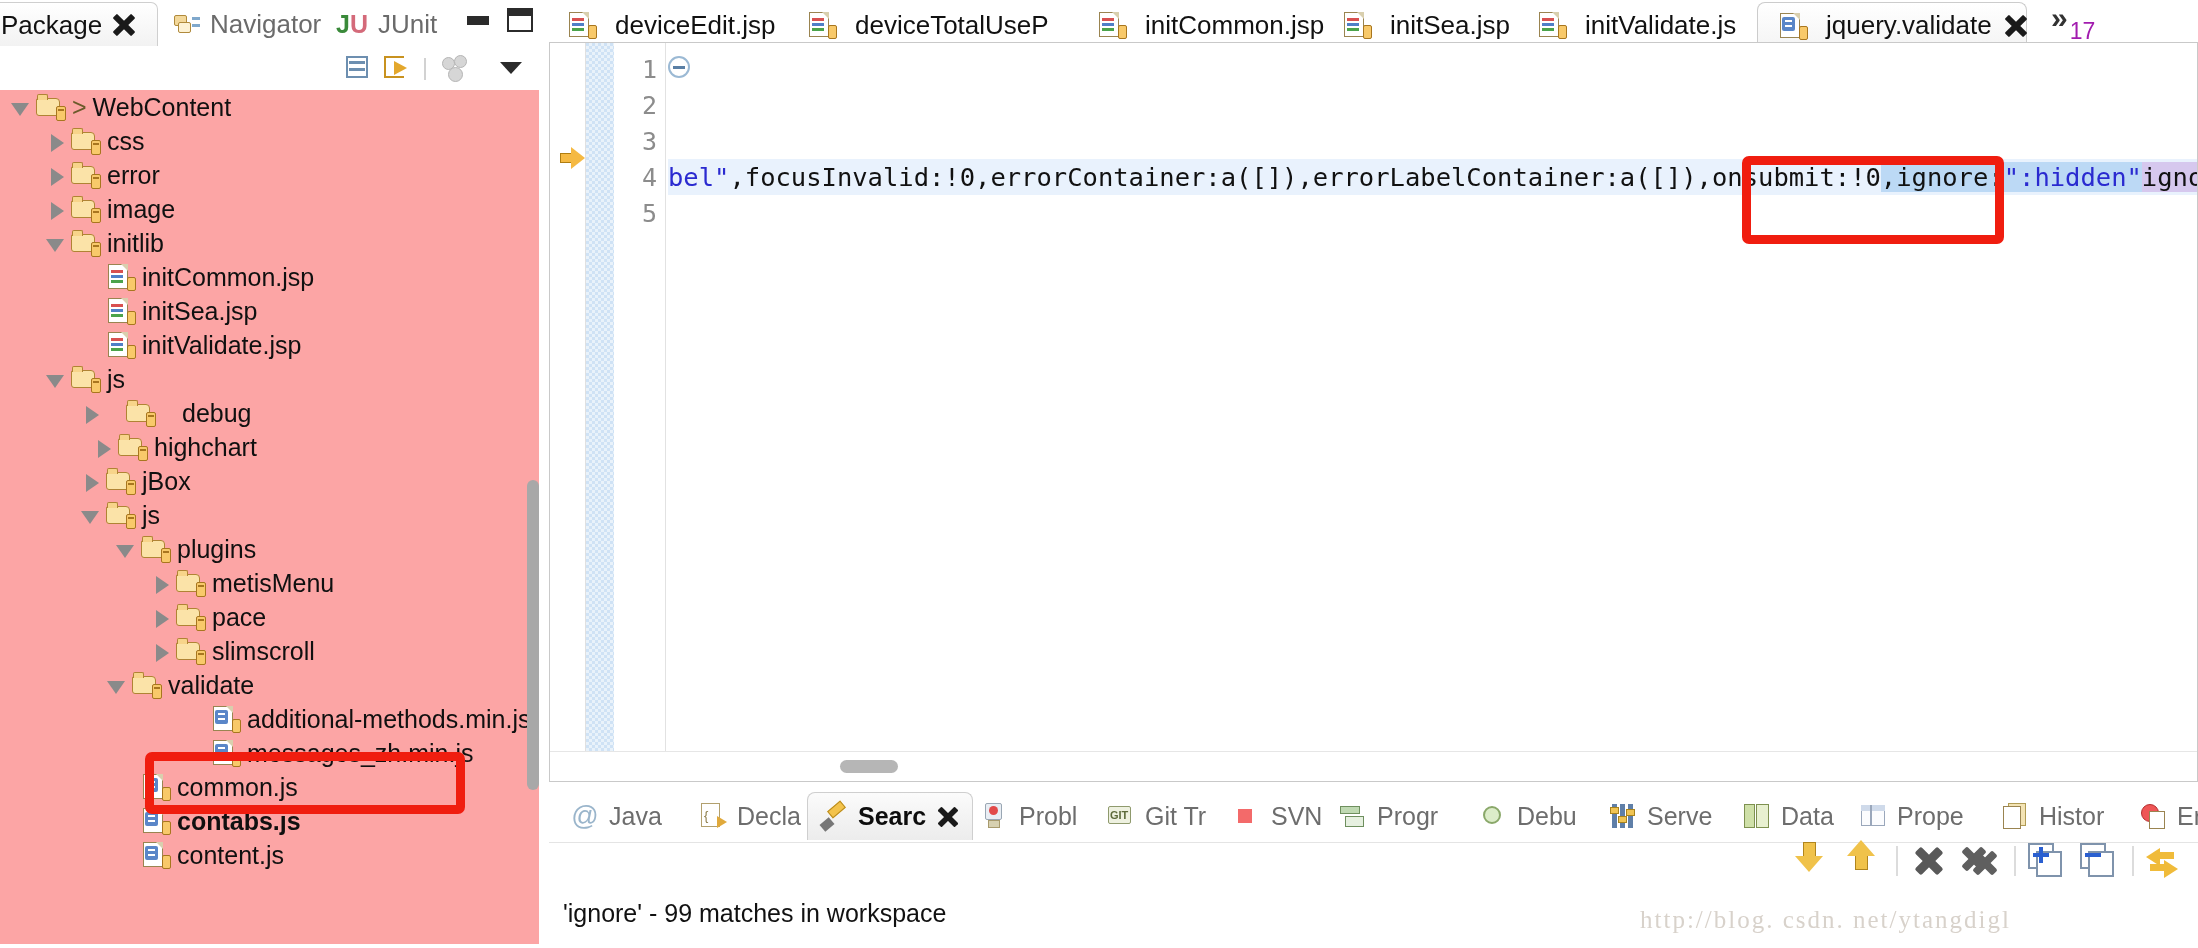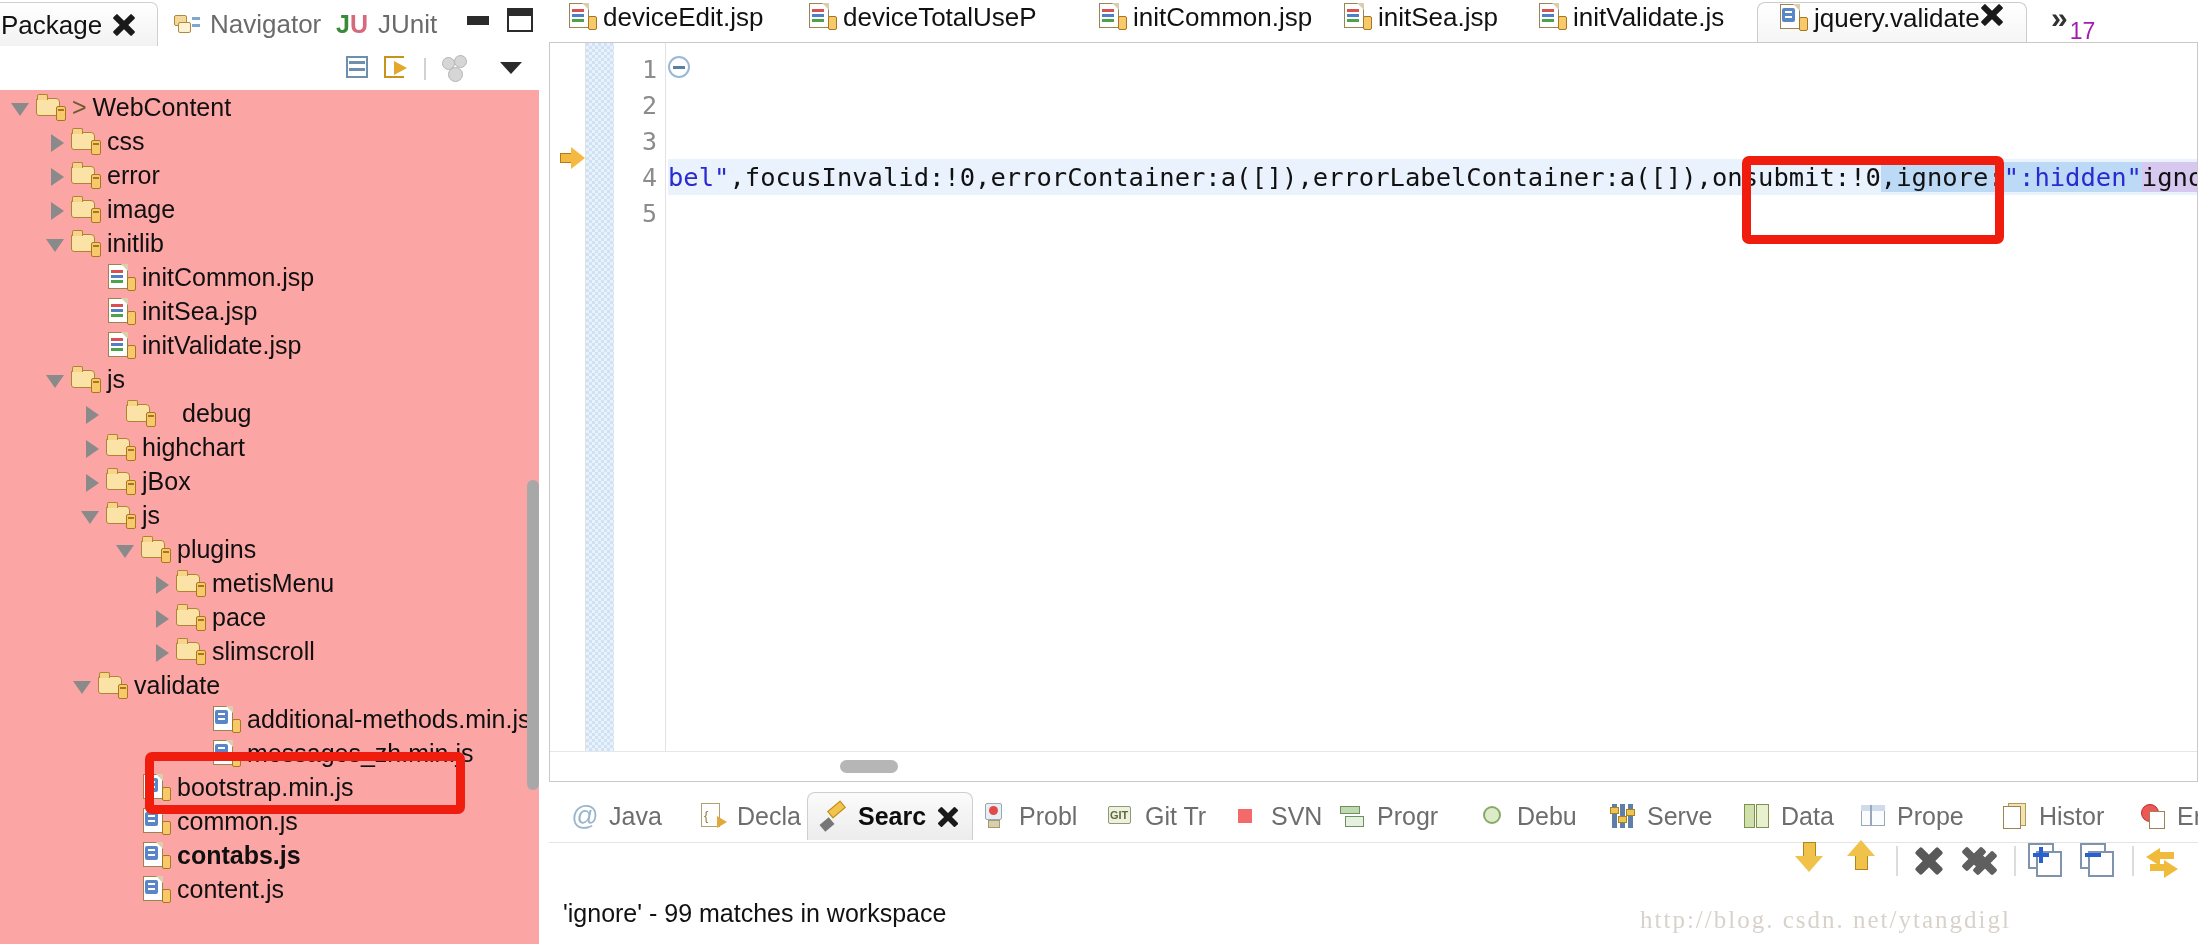--- a/index.html
+++ b/index.html
@@ -288,21 +288,21 @@
     background:#ffffff;
   }
 
   
   #editor-tabbar {
     position:absolute; left:0; top:0; width:1653px; height:48px;
     background:#ffffff;
   }
   .etab {
     position:absolute; top:2px; height:46px;
-    display:flex; 
+    display:flex; align-items:center; gap:12px;
     padding: 0 20px;
     font-size:26px; color:#111; white-space:nowrap;
   }
   .etab.active {
     background: linear-gradient(to bottom,#ffffff,#f4f4f4);
     border:1px solid #cccccc; border-bottom:none;
     border-radius:8px 8px 0 0;
   }
   .etab-more {
     position:absolute; top:6px;
@@ -783,36 +783,36 @@
         </div>
         <div class="trow" style="padding-left: 80px; gap: 20px;">
           <span class="twist closed"></span>
           <span class="ico folder">
             <span class="body"></span>
             <span class="tab"></span>
             <span class="jar"></span>
           </span>
           <span class="tlabel">debug</span>
         </div>
+        <div class="trow" style="padding-left: 80px; margin-left: 12px;">
+          <span class="twist closed"></span>
+          <span class="ico folder">
+            <span class="body"></span>
+            <span class="tab"></span>
+            <span class="jar"></span>
+          </span>
+          <span class="tlabel">highchart</span>
+        </div>
         <div class="trow" style="padding-left: 80px;">
           <span class="twist closed"></span>
           <span class="ico folder">
             <span class="body"></span>
             <span class="tab"></span>
             <span class="jar"></span>
           </span>
-          <span class="tlabel">highchart</span>
-        </div>
-        <div class="trow" style="padding-left: 80px;">
-          <span class="twist closed"></span>
-          <span class="ico folder">
-            <span class="body"></span>
-            <span class="tab"></span>
-            <span class="jar"></span>
-          </span>
           <span class="tlabel">jBox</span>
         </div>
         <div class="trow" style="padding-left: 80px;">
           <span class="twist open"></span>
           <span class="ico folder">
             <span class="body"></span>
             <span class="tab"></span>
             <span class="jar"></span>
           </span>
           <span class="tlabel">js</span>
@@ -846,21 +846,21 @@
         </div>
         <div class="trow" style="padding-left: 150px;">
           <span class="twist closed"></span>
           <span class="ico folder">
             <span class="body"></span>
             <span class="tab"></span>
             <span class="jar"></span>
           </span>
           <span class="tlabel">slimscroll</span>
         </div>
-        <div class="trow" style="padding-left: 72px;">
+        <div class="trow" style="padding-left: 106px;">
           <span class="twist open"></span>
           <span class="ico folder">
             <span class="body"></span>
             <span class="tab"></span>
             <span class="jar"></span>
           </span>
           <span class="tlabel">validate</span>
         </div>
         <div class="trow" style="padding-left: 185px;">
           <span class="twist "></span>
@@ -872,29 +872,20 @@
           <span class="tlabel">additional-methods.min.js</span>
         </div>
         <div class="trow" style="padding-left: 185px;">
           <span class="twist "></span>
           <span class="ico js">
             <span class="page"></span>
             <span class="glyph"></span>
             <span class="jar"></span>
           </span>
           <span class="tlabel">messages_zh.min.js</span>
-        </div>
-        <div class="trow" style="padding-left: 115px;">
-          <span class="twist "></span>
-          <span class="ico js">
-            <span class="page"></span>
-            <span class="glyph"></span>
-            <span class="jar"></span>
-          </span>
-          <span class="tlabel">bootstrap.min.js</span>
         </div>
         <div class="trow" style="padding-left: 115px;">
           <span class="twist "></span>
           <span class="ico js">
             <span class="page"></span>
             <span class="glyph"></span>
             <span class="jar"></span>
           </span>
           <span class="tlabel">common.js</span>
         </div>

